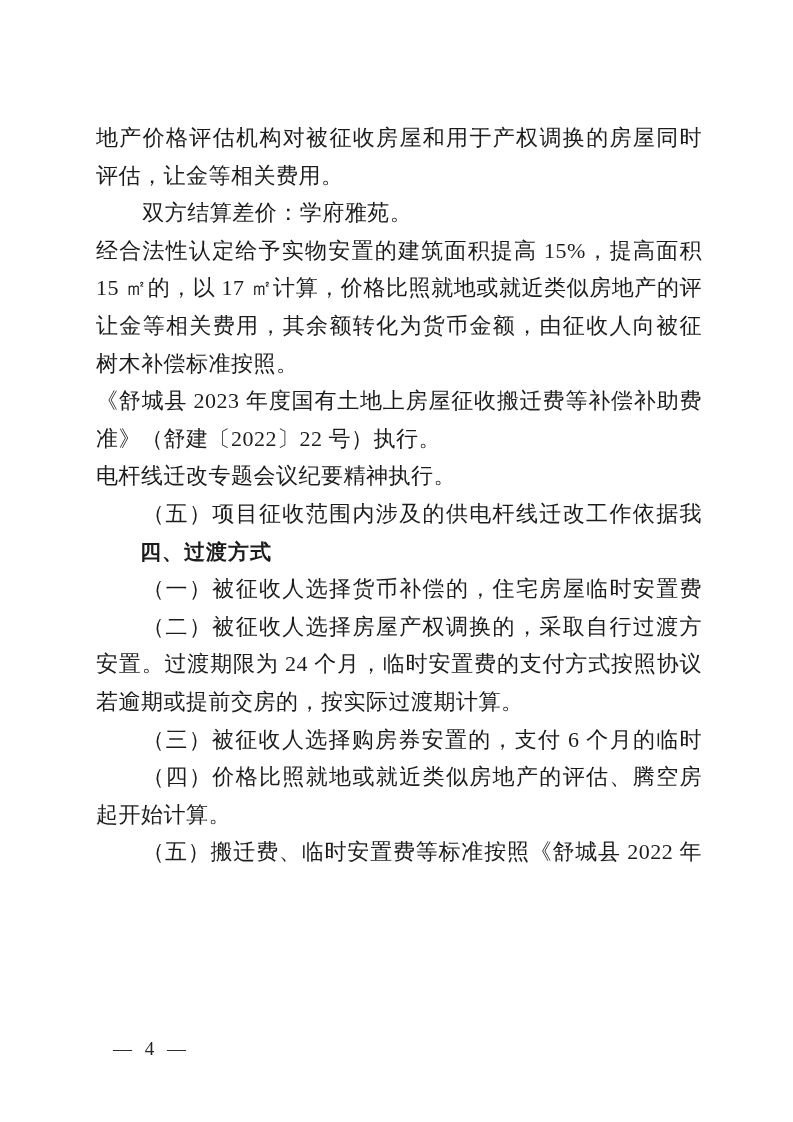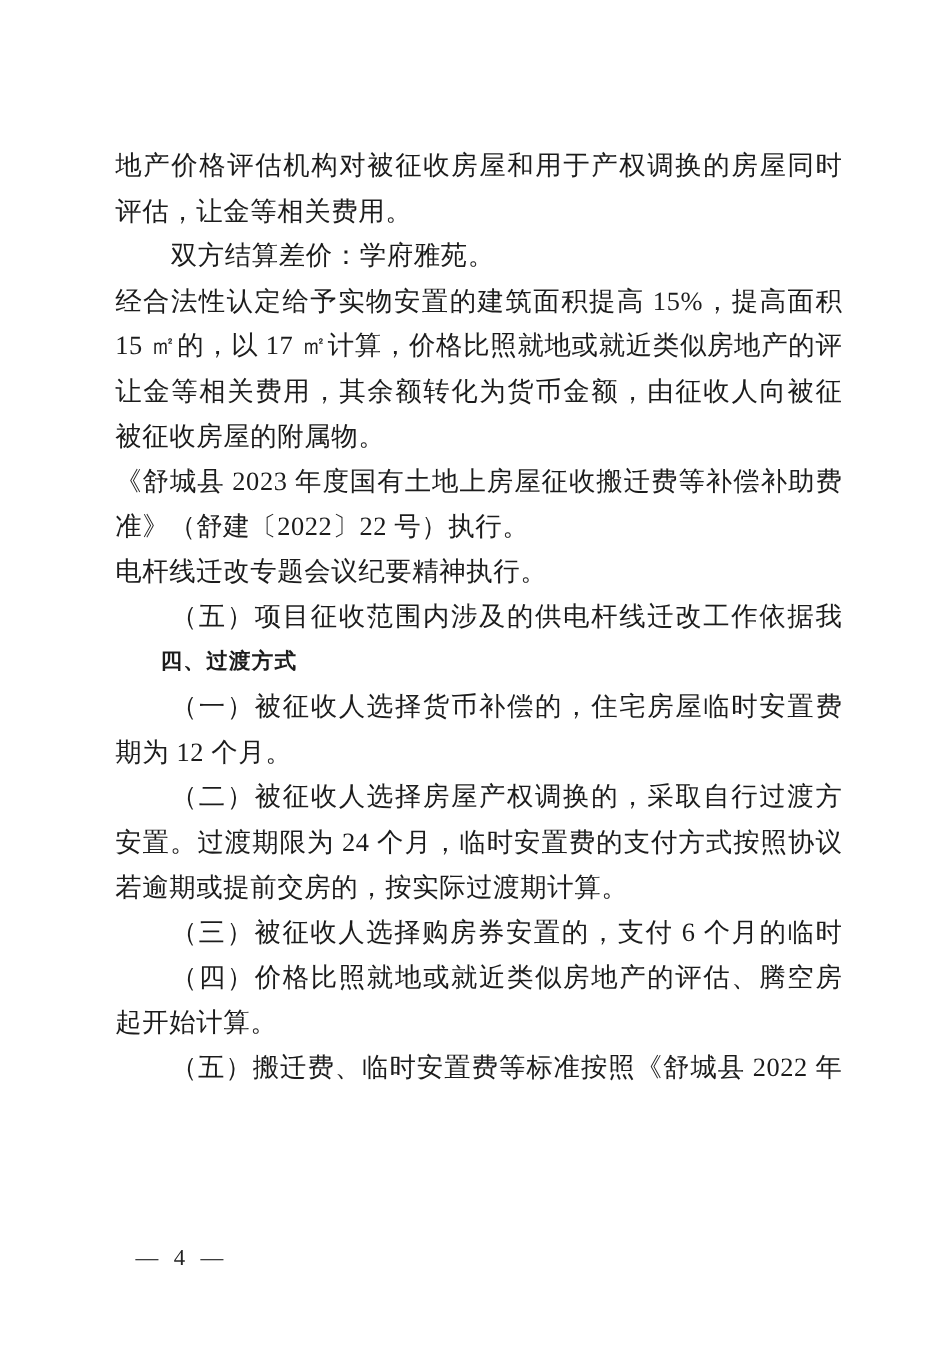--- a/index.html
+++ b/index.html
@@ -45,21 +45,21 @@
     display: inline-block;
     width: 100%;
     height: 0;
   }
   .line.indent {
     text-indent: 2.1em;
   }
   .line.bold {
     font-family: "Liberation Sans", "DejaVu Sans", sans-serif;
     font-weight: bold;
-    font-size: 18px;
+    font-size: 21px;
     letter-spacing: 1px;
   }
   .page-number {
     position: absolute;
     left: 113px;
     top: 1038px;
     font-size: 19px;
     letter-spacing: 4px;
     color: #222222;
     font-family: "Liberation Serif", "DejaVu Serif", serif;
@@ -69,28 +69,27 @@
 <body>
 
 <div class="doc-page">
   <div class="doc-body" id="doc-body">
       <div class="line stretch">地产价格评估机构对被征收房屋和用于产权调换的房屋同时进行</div>
       <div class="line">评估，让金等相关费用。</div>
       <div class="line indent">双方结算差价：学府雅苑。</div>
       <div class="line stretch">经合法性认定给予实物安置的建筑面积提高 15%，提高面积不足</div>
       <div class="line stretch">15 ㎡的，以 17 ㎡计算，价格比照就地或就近类似房地产的评估</div>
       <div class="line stretch">让金等相关费用，其余额转化为货币金额，由征收人向被征收人发</div>
-      <div class="line">被征收房屋的附属物。</div>
+      <div class="line">树木补偿标准按照。</div>
       <div class="line stretch">《舒城县 2023 年度国有土地上房屋征收搬迁费等补偿补助费标</div>
       <div class="line">准》（舒建〔2022〕22 号）执行。</div>
       <div class="line">电杆线迁改专题会议纪要精神执行。</div>
       <div class="line indent stretch">（五）项目征收范围内涉及的供电杆线迁改工作依据我县供</div>
       <div class="line indent bold">四、过渡方式</div>
       <div class="line indent stretch">（一）被征收人选择货币补偿的，住宅房屋临时安置费过渡</div>
-      <div class="line">期为 12 个月。</div>
       <div class="line indent stretch">（二）被征收人选择房屋产权调换的，采取自行过渡方式临时</div>
       <div class="line stretch">安置。过渡期限为 24 个月，临时安置费的支付方式按照协议约定，</div>
       <div class="line">若逾期或提前交房的，按实际过渡期计算。</div>
       <div class="line indent stretch">（三）被征收人选择购房券安置的，支付 6 个月的临时安置费。</div>
       <div class="line indent stretch">（四）价格比照就地或就近类似房地产的评估、腾空房屋之日</div>
       <div class="line">起开始计算。</div>
       <div class="line indent stretch">（五）搬迁费、临时安置费等标准按照《舒城县 2022 年度</div>
     </div>
   <div class="page-number">— 4 —</div>
 </div>

